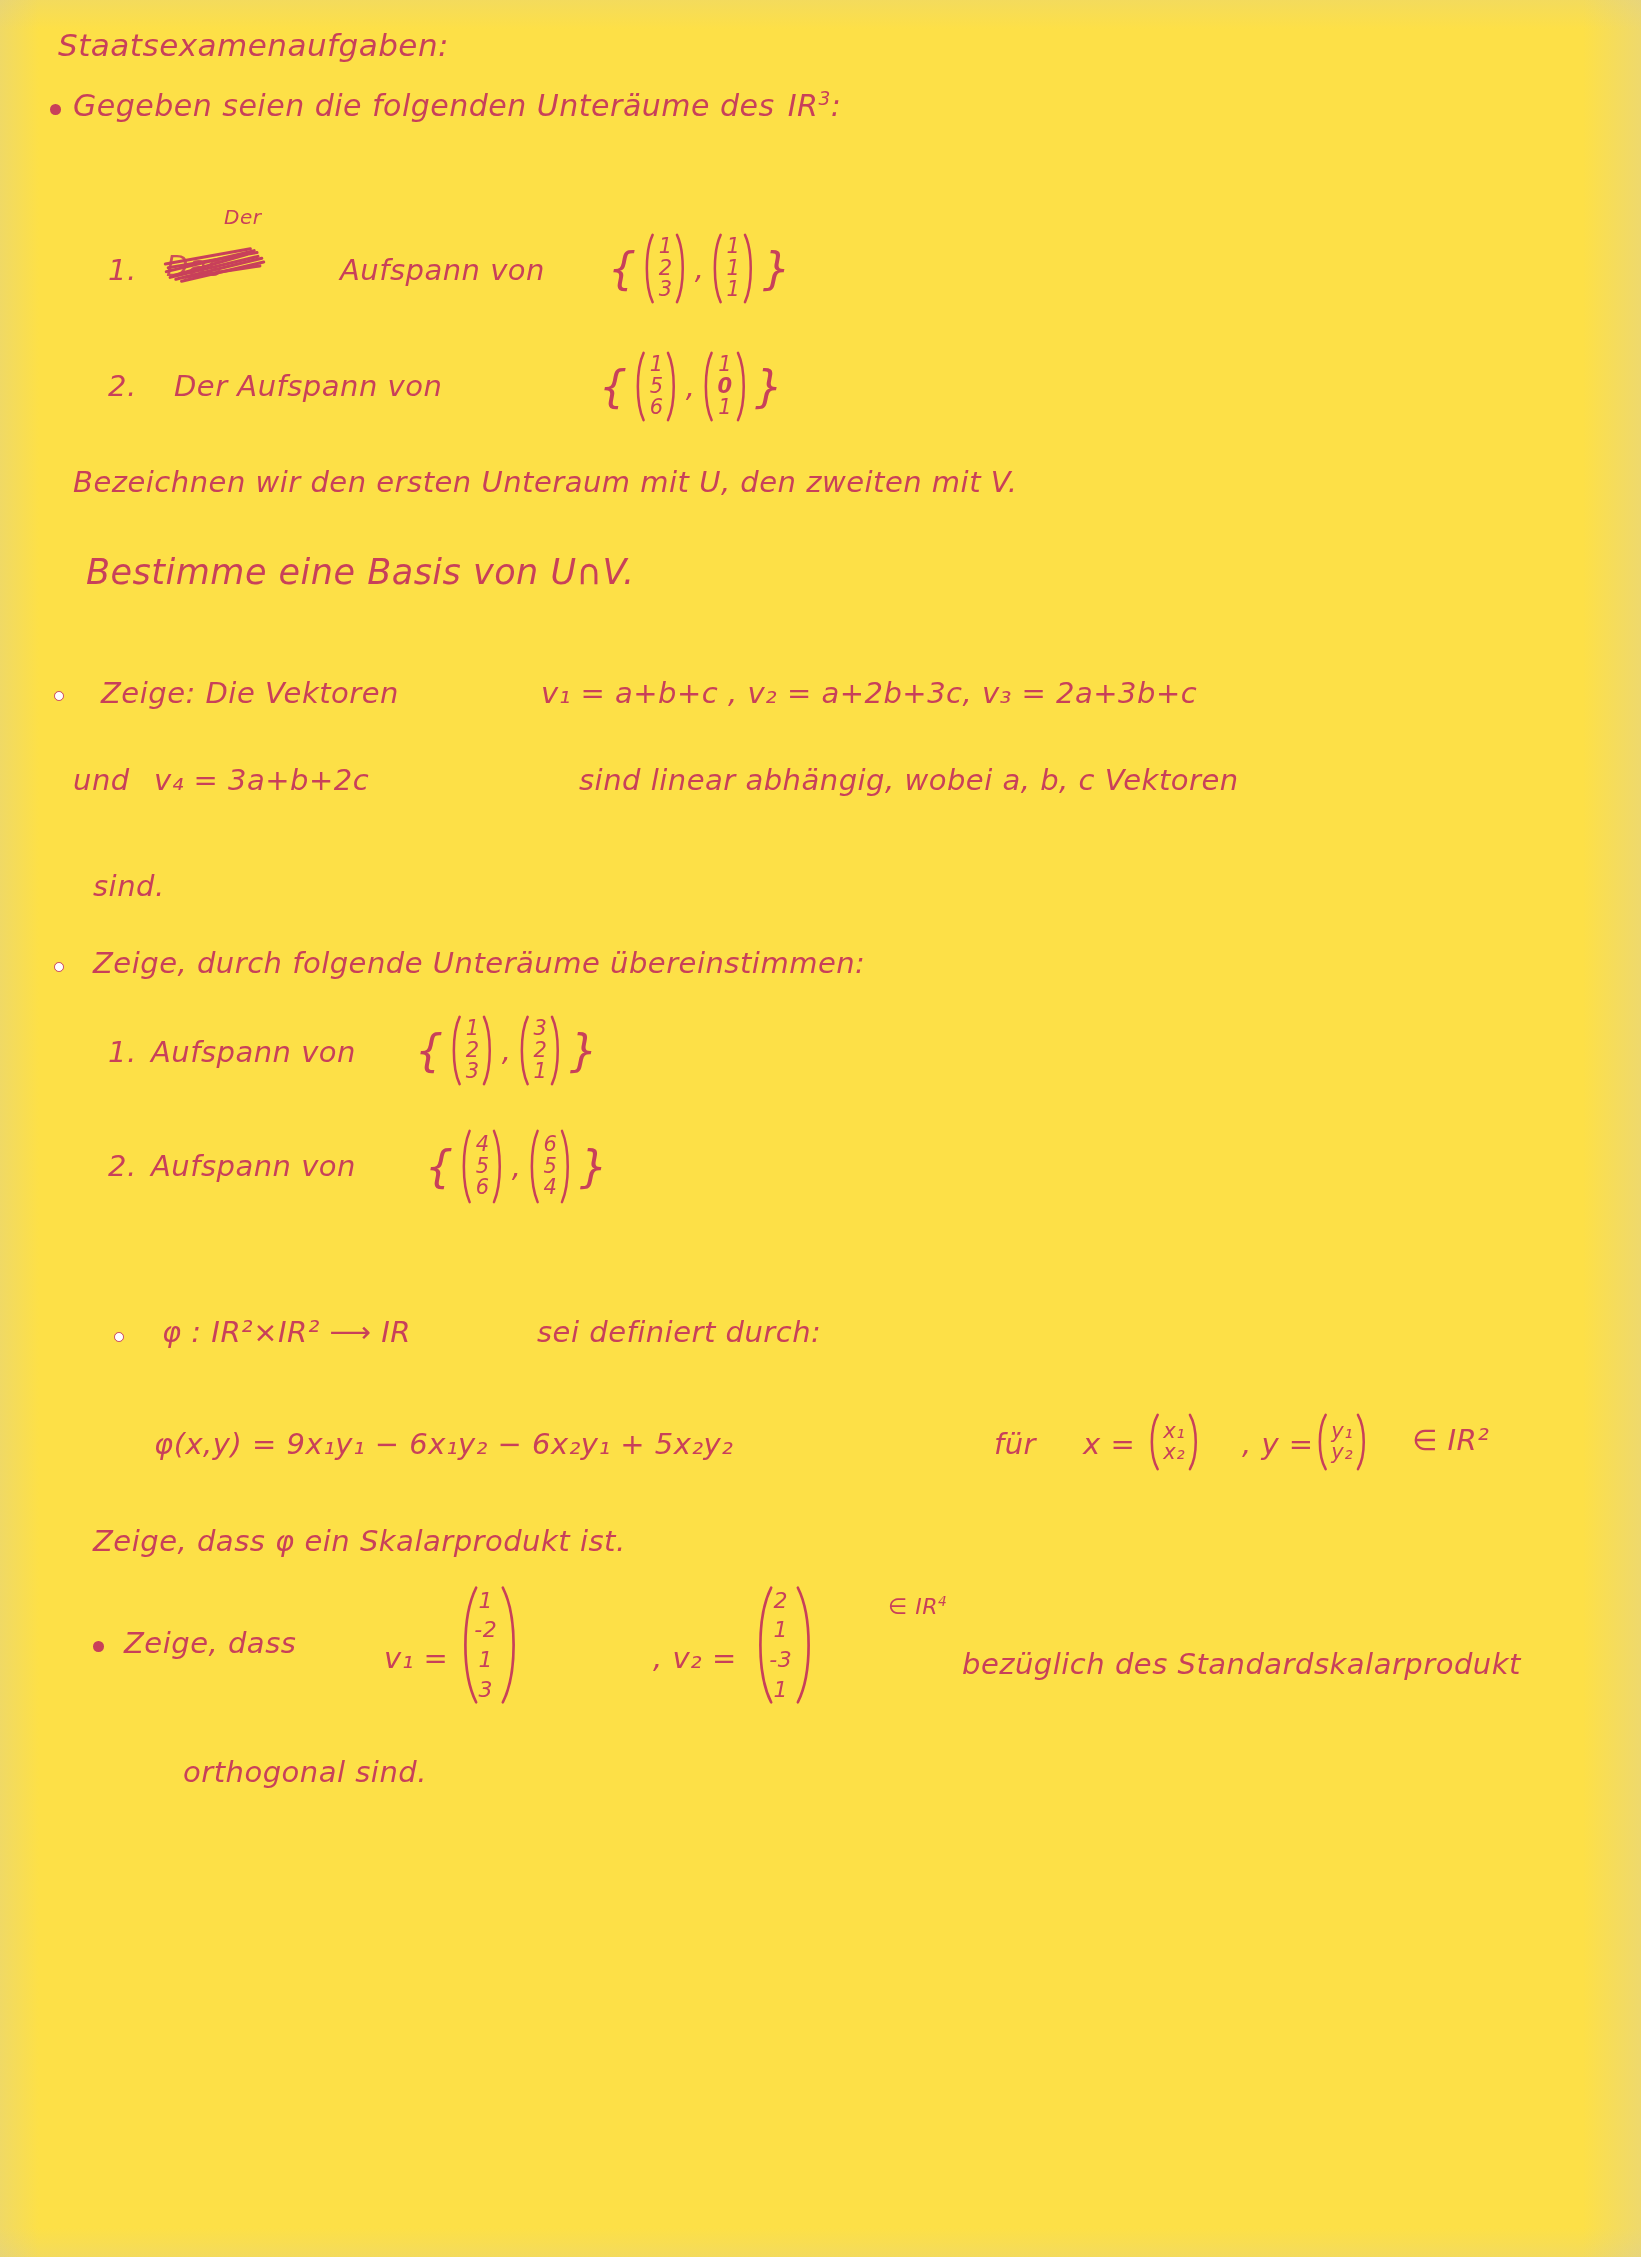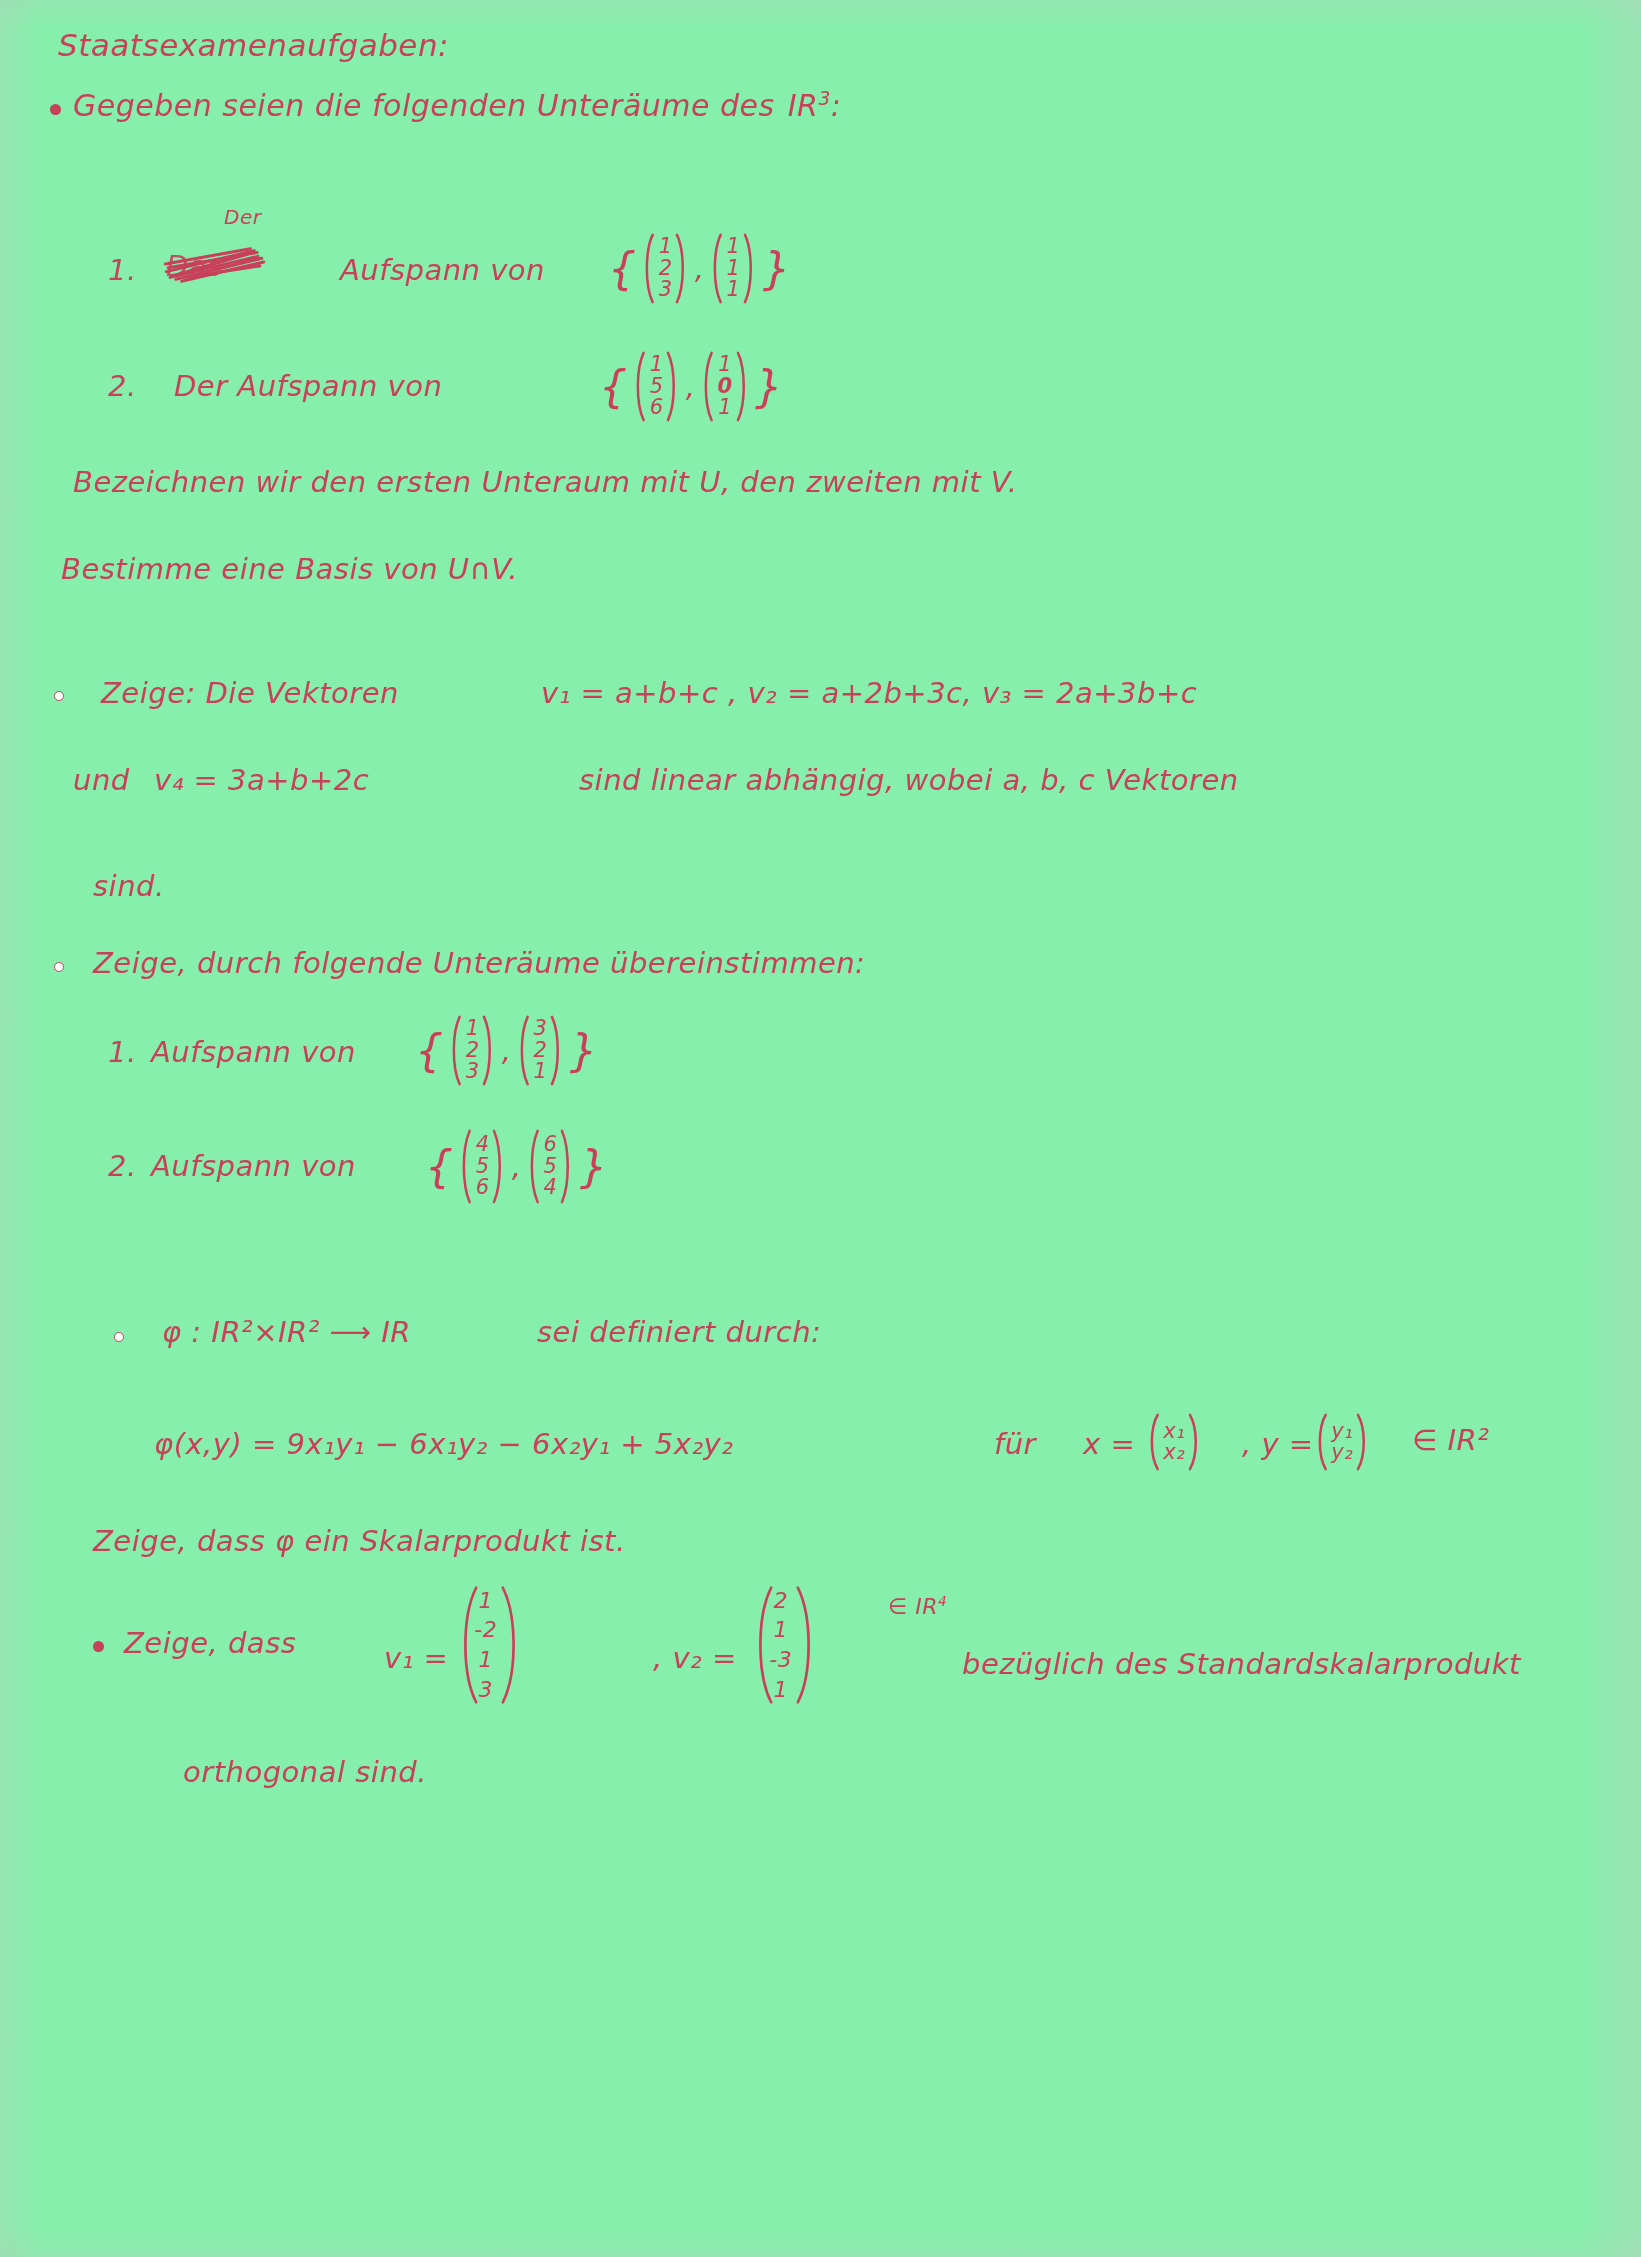--- a/index.html
+++ b/index.html
@@ -10,21 +10,21 @@
   body {
     width: 1641px;
     height: 2257px;
     position: relative;
     overflow: hidden;
     font-family: "DejaVu Sans", sans-serif;
   }
   .page {
     position: absolute;
     inset: 0;
-    background: #86efac;
+    background: #fde047;
     padding-left: 16px;
   }
   
   .page::before {
     content: "";
     position: absolute;
     inset: 0;
     background:
       linear-gradient(to right, rgba(200,195,190,0.25) 0px, rgba(255,255,255,0) 39px),
       linear-gradient(to left, rgba(205,200,195,0.30) 0px, rgba(255,255,255,0) 58px),
@@ -223,21 +223,21 @@
       <span class="paren">
         <svg width="12.6" height="73" viewBox="0 0 13 76">
             <path d="M2,3 C10,20 10,56 2,73" stroke="#c8405a" stroke-width="2.6" fill="none" stroke-linecap="round"></path>
           </svg>
       </span>
     </span>
     <span class="brc">}</span>
   </div>
 
   <div class="ink hw" style="left:73px; top:465px; font-size:29px;">Bezeichnen wir den ersten Unteraum mit U, den zweiten mit V.</div>
-  <div class="ink hw" style="left:61px; top:552px; font-size:29px;">Bestimme eine Basis von   U∩V.</div>
+  <div class="ink hw" style="left:86px; top:552px; font-size:35px;">Bestimme eine Basis von   U∩V.</div>
 
   <span class="bullet hollow" style="left:54px; top:691px;"></span>
   <div class="ink hw" style="left:93px; top:676px; font-size:29px;margin-left:8px;">Zeige:  Die Vektoren</div>
   <div class="ink hw" style="left:541px; top:676px; font-size:29px;">v₁ = a+b+c ,    v₂ = a+2b+3c,   v₃ = 2a+3b+c</div>
 
   <div class="ink hw" style="left:73px; top:763px; font-size:29px;">und</div>
   <div class="ink hw" style="left:154px; top:763px; font-size:29px;">v₄ = 3a+b+2c</div>
   <div class="ink hw" style="left:579px; top:763px; font-size:29px;">sind   linear  abhängig, wobei a, b, c  Vektoren</div>
   <div class="ink hw" style="left:93px; top:869px; font-size:29px;">sind.</div>
 

